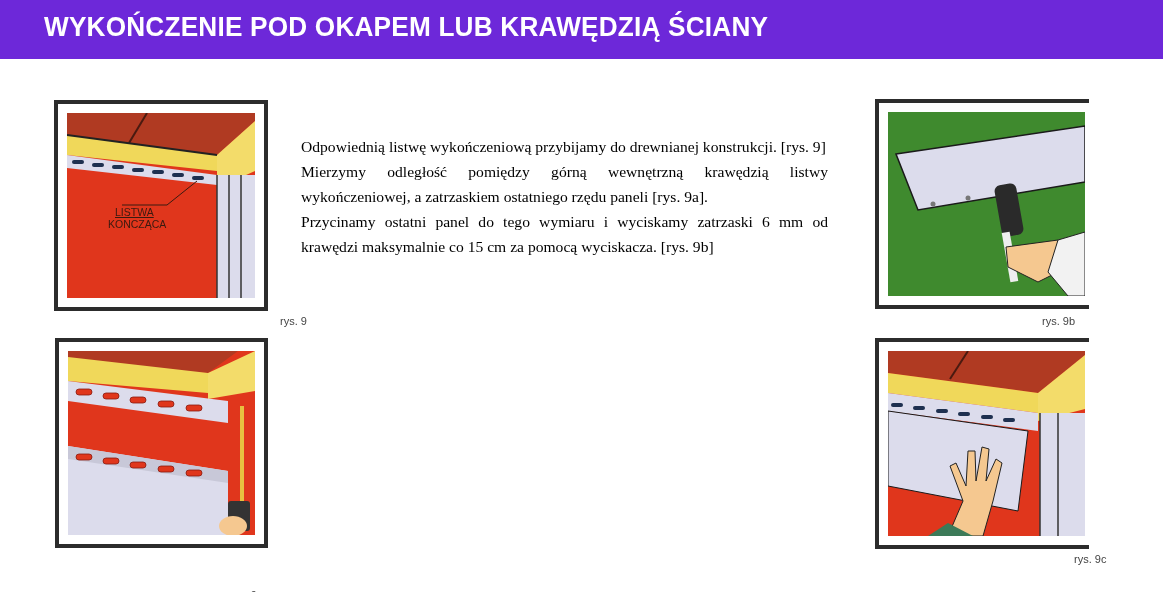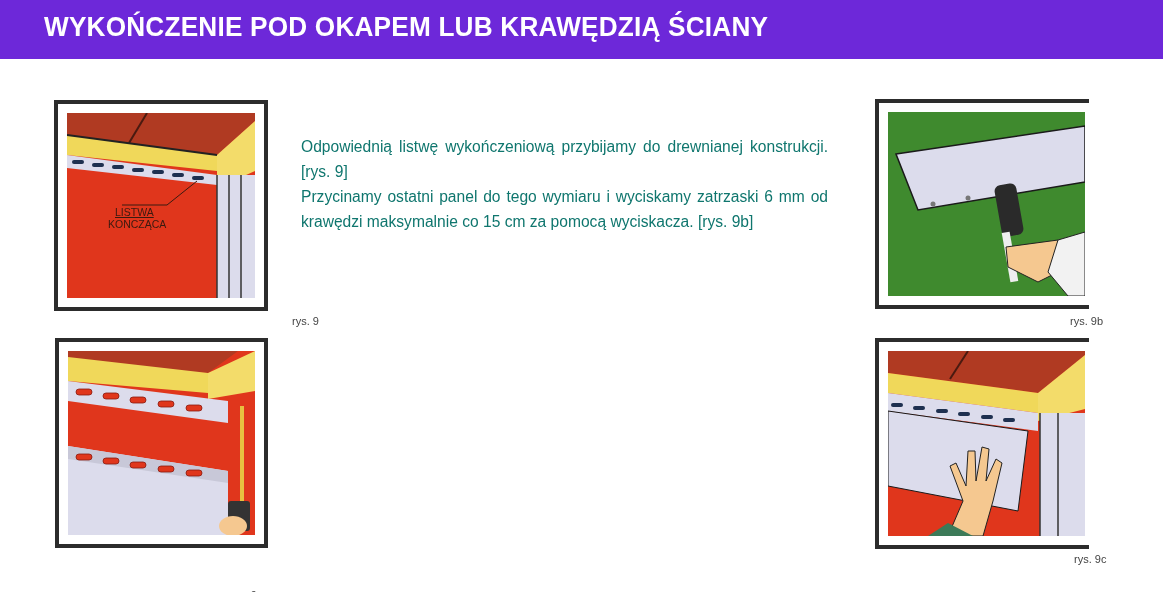--- a/index.html
+++ b/index.html
@@ -2,21 +2,21 @@
 <html><head>
 <meta charset="utf-8">
 <style>
   html, body { margin:0; padding:0; }
   body { width:1163px; height:592px; background:#ffffff; position:relative; overflow:hidden; font-family:"Liberation Sans", sans-serif; }
   .banner { position:absolute; left:0; top:0; width:1163px; height:59px; background:#6d28d9; }
   .banner-title { position:absolute; left:44px; top:12px; color:#ffffff; font-family:"Liberation Sans", sans-serif; font-weight:bold; font-size:27px; letter-spacing:0.2px; transform:scaleX(0.97); transform-origin:left; white-space:nowrap; }
   .figure { position:absolute; border:4px solid #2c2c2c; background:#ffffff; box-sizing:border-box; }
   .figure .inner { position:absolute; left:9px; top:9px; right:9px; bottom:9px; overflow:hidden; }
   .caption { position:absolute; font-size:11px; color:#444; font-family:"Liberation Sans", sans-serif; }
-  .body-text { position:absolute; left:301px; top:134px; width:527px; font-size:15.6px; line-height:25px; color:#0f766e; text-align:justify; font-family:Liberation Sans, sans-serif; }
+  .body-text { position:absolute; left:301px; top:134px; width:527px; font-size:15.6px; line-height:25px; color:#000000; text-align:justify; font-family:Liberation Serif, serif; }
   .body-text p { margin:0; text-align-last:left; }
   .label-listwa { position:absolute; left:56px; top:108px; font-size:10.5px; color:#3a1a10; line-height:12px; }
   .label-listwa span { display:block; }
   .label-listwa .u { text-decoration:underline;padding-left:7px; }
   svg { display:block; }
 </style>
 </head>
 <body>
 
 <div class="banner">
@@ -48,21 +48,21 @@
       <line x1="150" y1="62" x2="150" y2="185" stroke="#333" stroke-width="1.5"></line>
       <line x1="130" y1="68" x2="100" y2="92" stroke="#3a1a10" stroke-width="1"></line>
       <line x1="100" y1="92" x2="55" y2="92" stroke="#3a1a10" stroke-width="1"></line>
     </svg>
   </div>
 </div>
 <div class="label-listwa" style="left:108px; top:206px;">
   <span class="u">LISTWA</span>
   <span>KONCZĄCA</span>
 </div>
-<div class="caption" style="left:248px; top:315px;padding-left:44px;">rys. 9</div>
+<div class="caption" style="left:236px; top:315px;padding-left:44px;">rys. 9</div>
 
 <div class="figure" style="left:55px; top:338px; width:213px; height:210px;">
   <div class="inner">
     <svg width="187" height="184" viewBox="0 0 187 184">
       <rect x="0" y="0" width="187" height="184" fill="#e0361c"></rect>
       <polygon points="0,0 170,0 140,22 0,12" fill="#b03a22"></polygon>
       <polygon points="0,6 140,22 140,42 0,30" fill="#f0d85a"></polygon>
       <polygon points="140,22 187,0 187,40 140,48" fill="#f3dc6a"></polygon>
       <polygon points="0,30 160,50 160,72 0,50" fill="#dcdcec"></polygon>
       <polygon points="0,95 160,120 160,184 0,184" fill="#dcdcec"></polygon>
@@ -82,38 +82,39 @@
       <rect x="172" y="55" width="4" height="110" fill="#e8c040"></rect>
       <rect x="160" y="150" width="22" height="30" fill="#333" rx="3"></rect>
       <ellipse cx="165" cy="175" rx="14" ry="10" fill="#f5c890"></ellipse>
     </svg>
   </div>
 </div>
 <div class="caption" style="left:230px; top:553px;margin-top:36px;">rys. 9a</div>
 
 <div class="body-text">
   <p>Odpowiednią listwę wykończeniową przybijamy do drewnianej konstrukcji. [rys. 9]</p>
+  <p>Mierzymy odległość pomiędzy górną wewnętrzną krawędzią listwy wykończeniowej, a zatrzaskiem ostatniego rzędu paneli [rys. 9a].</p>
   <p>Przycinamy ostatni panel do tego wymiaru i wyciskamy zatrzaski 6 mm od krawędzi maksymalnie co 15 cm za pomocą wyciskacza. [rys. 9b]</p>
 </div>
 
 <div class="figure" style="left:875px; top:99px; width:214px; height:210px; border-right:none;">
   <div class="inner" style="right:4px;">
     <svg width="197" height="184" viewBox="0 0 197 184">
       <rect x="0" y="0" width="197" height="184" fill="#3f8a2e"></rect>
       <polygon points="8,42 197,14 197,70 30,98" fill="#dcdcec" stroke="#1a1a1a" stroke-width="1.5"></polygon>
       <circle cx="45" cy="92" r="2.5" fill="#777"></circle>
         <circle cx="80" cy="86" r="2.5" fill="#777"></circle>
       <rect x="110" y="72" width="22" height="52" rx="6" fill="#2a2a2a" transform="rotate(-10 121 98)"></rect>
       <rect x="118" y="120" width="8" height="50" fill="#eee" transform="rotate(-10 122 145)"></rect>
       <polygon points="118,135 170,128 190,150 150,170 120,155" fill="#f5c890" stroke="#222" stroke-width="1"></polygon>
       <polygon points="170,128 197,120 197,184 180,184 160,160" fill="#f2f2f2" stroke="#222" stroke-width="1"></polygon>
     </svg>
   </div>
 </div>
-<div class="caption" style="left:1042px; top:315px;margin-left:28px;">rys. 9b</div>
+<div class="caption" style="left:1042px; top:315px;">rys. 9b</div>
 
 <div class="figure" style="left:875px; top:338px; width:214px; height:211px; border-right:none;">
   <div class="inner" style="right:4px;">
     <svg width="197" height="185" viewBox="0 0 197 185">
       <rect x="0" y="0" width="197" height="185" fill="#e0361c"></rect>
       <polygon points="0,0 197,0 197,4 150,42 0,22" fill="#b03a22"></polygon>
       <line x1="80" y1="0" x2="62" y2="28" stroke="#4a1a10" stroke-width="2"></line>
       <polygon points="0,22 150,42 150,62 0,42" fill="#f0d85a"></polygon>
       <polygon points="150,42 197,4 197,58 150,70" fill="#f3dc6a"></polygon>
       <polygon points="0,42 150,62 150,80 0,60" fill="#dcdcec"></polygon>

